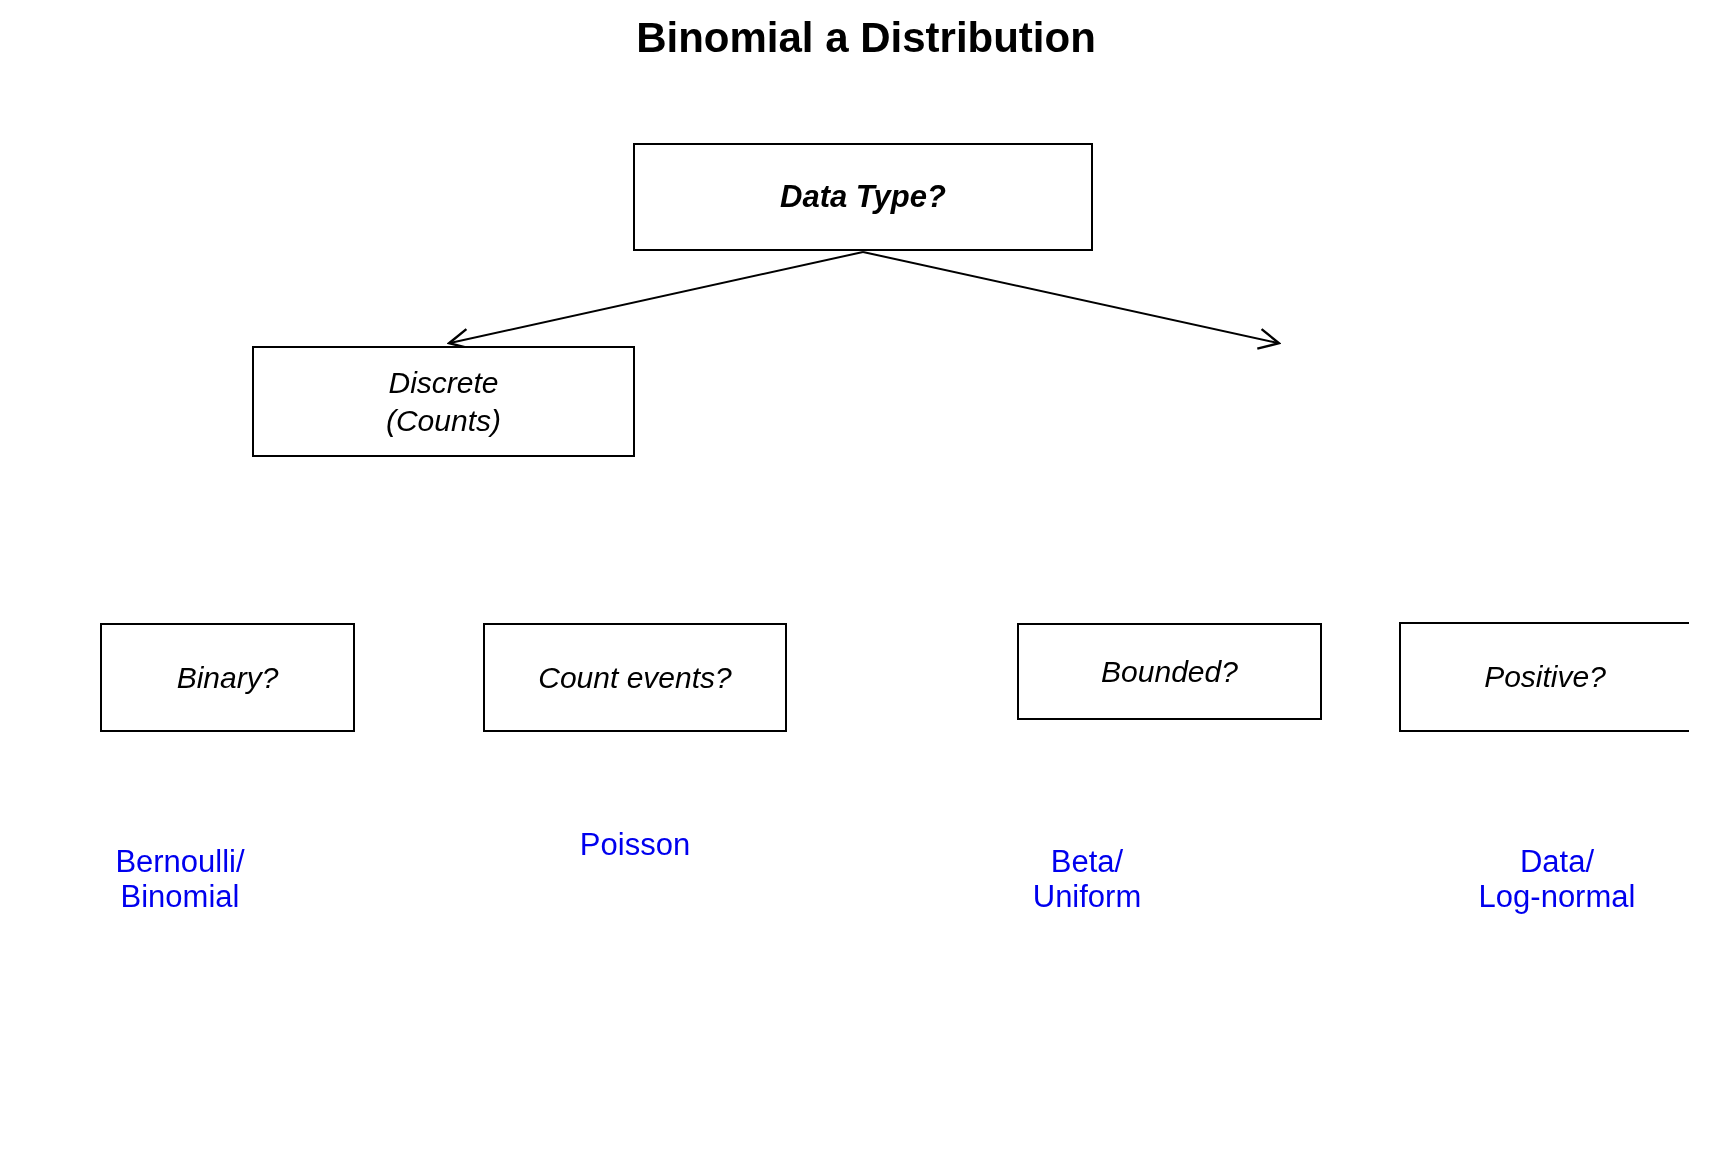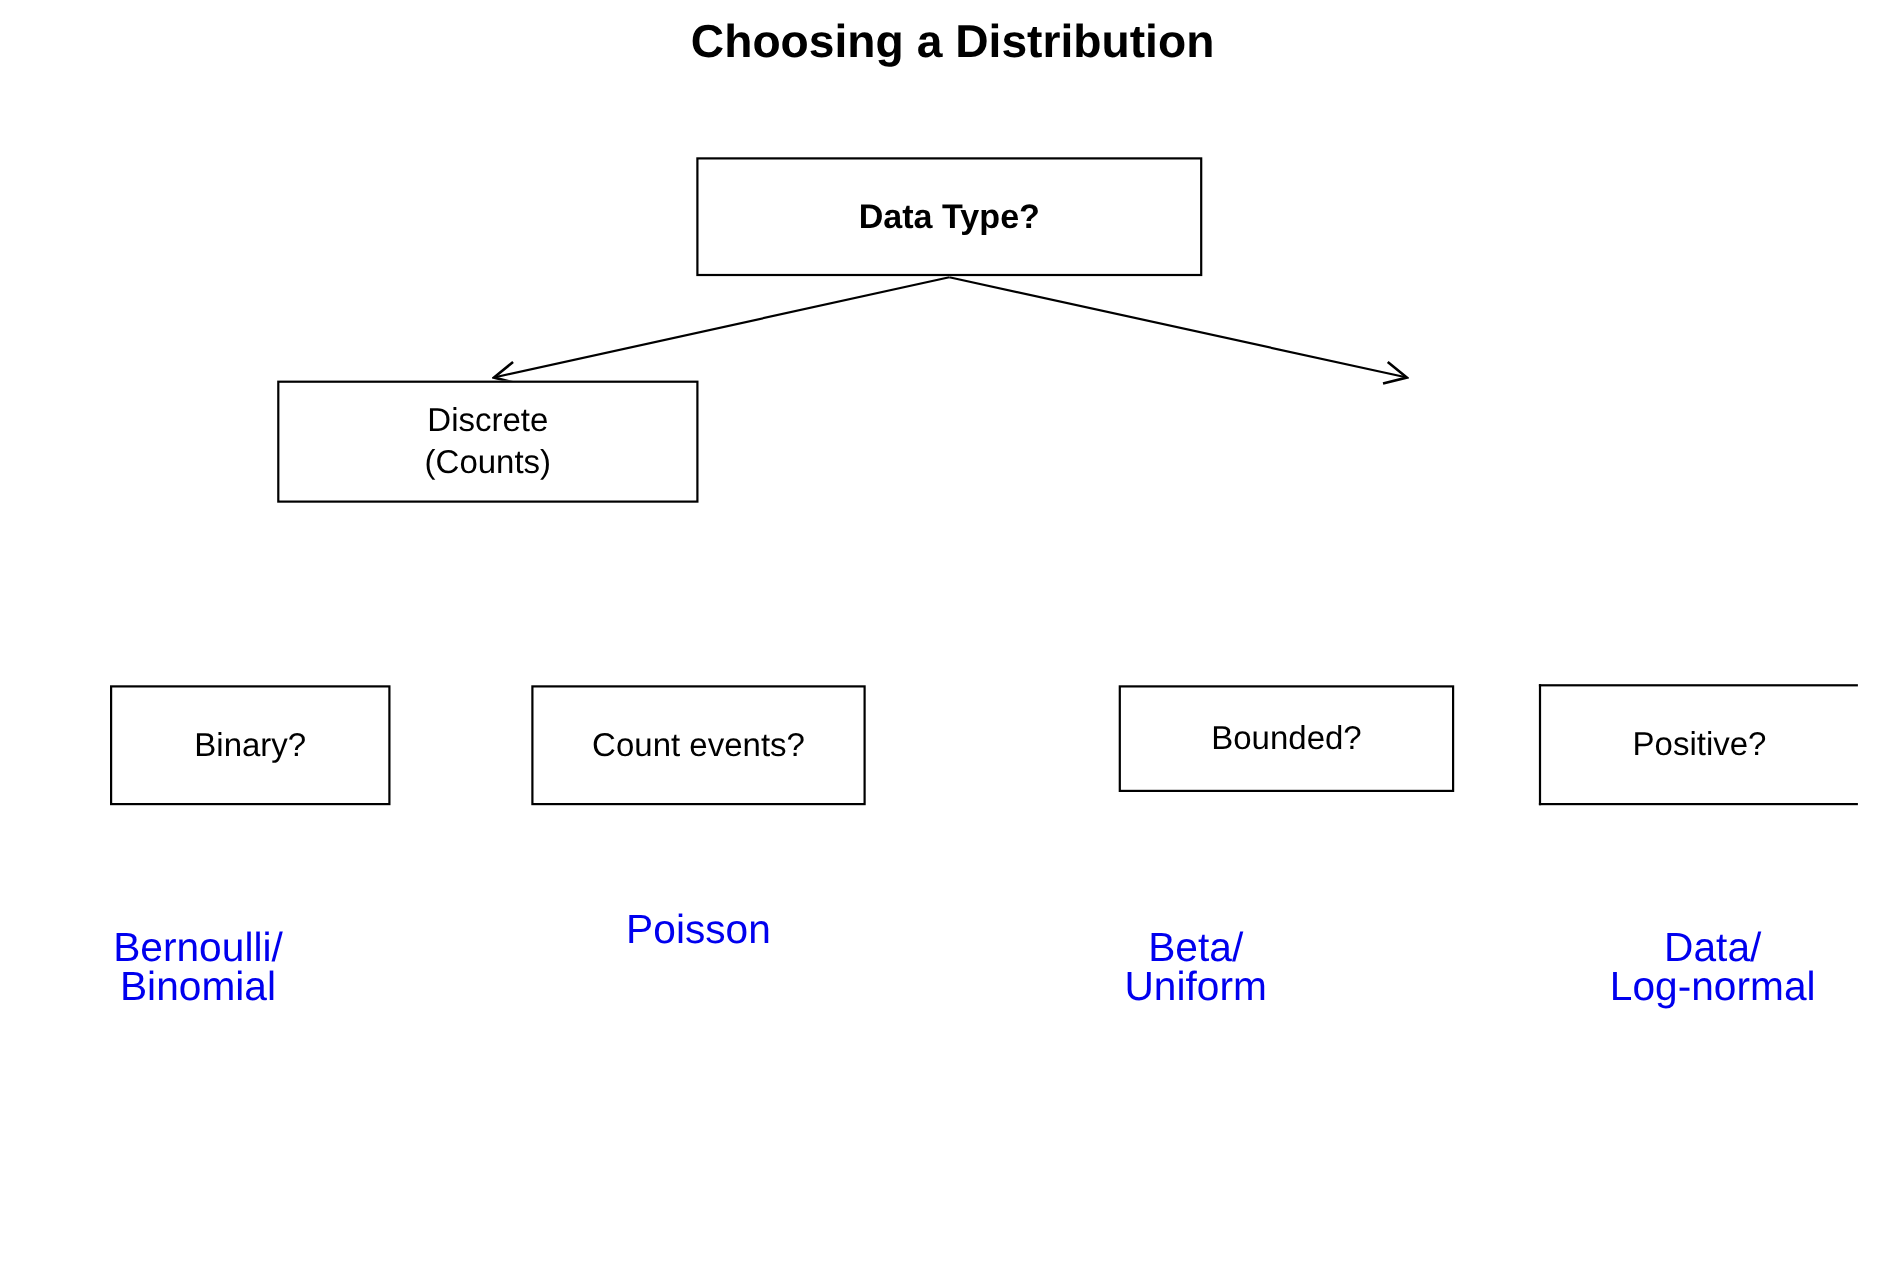--- a/index.html
+++ b/index.html
@@ -31,56 +31,57 @@
     border: 2px solid #000000;
     background: #ffffff;
     display: flex;
     flex-direction: column;
     align-items: center;
     justify-content: center;
     text-align: right;
     font-size: 30px;
     line-height: 38px;
     box-sizing: border-box;
+    font-style: italic;
   }
   .node .nline { white-space: nowrap; }
   #box-data-type   { left: 633px;  top: 143px; width: 460px; height: 108px; font-weight: bold; font-size: 31px; }
   #box-discrete    { left: 252px;  top: 346px; width: 383px; height: 111px; }
   #box-continuous  { left: 1093px; top: 346px; width: 384px; height: 111px; }
   #box-binary      { left: 100px;  top: 623px; width: 255px; height: 109px; }
   #box-count       { left: 483px;  top: 623px; width: 304px; height: 109px; }
   #box-bounded     { left: 1017px; top: 623px; width: 305px; height: 97px; }
   #box-positive    { left: 1399px; top: 622px; width: 290px; height: 110px; border-right: none; }
   .arrow-layer {
     position: absolute;
     left: 0; top: 0;
     width: 1728px;
     height: 1152px;
     pointer-events: none;
   }
   .dist-label {
     position: absolute;
     transform: translateX(-50%);
     color: #0000EE;
-    font-size: 37px;
+    font-size: 31px;
     line-height: 35px;
     text-align: center;
     white-space: nowrap;
   }
   #dist-bernoulli { left: 180px;  top: 844px; }
   #dist-poisson   { left: 635px;  top: 827px; }
   #dist-beta      { left: 1087px; top: 844px; }
   #dist-gamma     { left: 1557px; top: 844px; }
 </style>
 </head>
 <body>
 
 <div class="canvas">
 
-  <div class="diagram-title">Choosing a Distribution</div>
+  <div class="diagram-title">Binomial a Distribution</div>
 
   <svg class="arrow-layer" viewBox="0 0 1728 1152" xmlns="http://www.w3.org/2000/svg">
     <defs>
       <marker id="open-arrow" viewBox="0 0 12 12" refX="10.5" refY="6" markerUnits="userSpaceOnUse" markerWidth="24" markerHeight="24" orient="auto">
         <path d="M1,1 L11,6 L1,11" fill="none" stroke="#000000" stroke-width="1.2"></path>
       </marker>
     </defs>
     <line x1="863" y1="252" x2="450" y2="343" stroke="#000000" stroke-width="2" marker-end="url(#open-arrow)"></line>
     <line x1="863" y1="252" x2="1278" y2="343" stroke="#000000" stroke-width="2" marker-end="url(#open-arrow)"></line>
   </svg>

